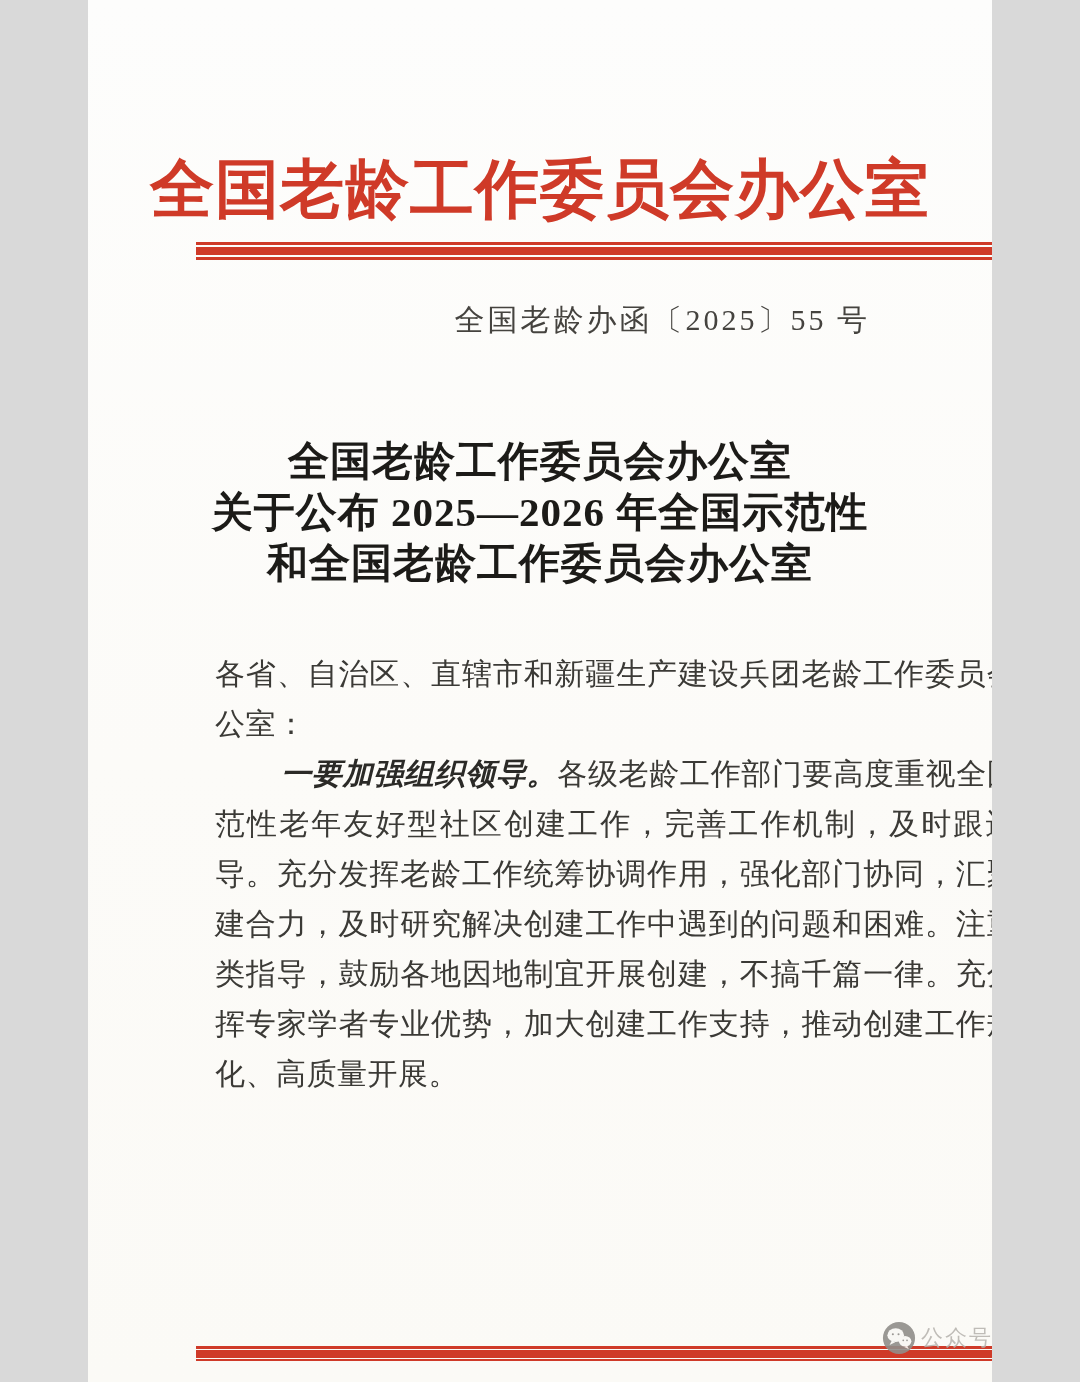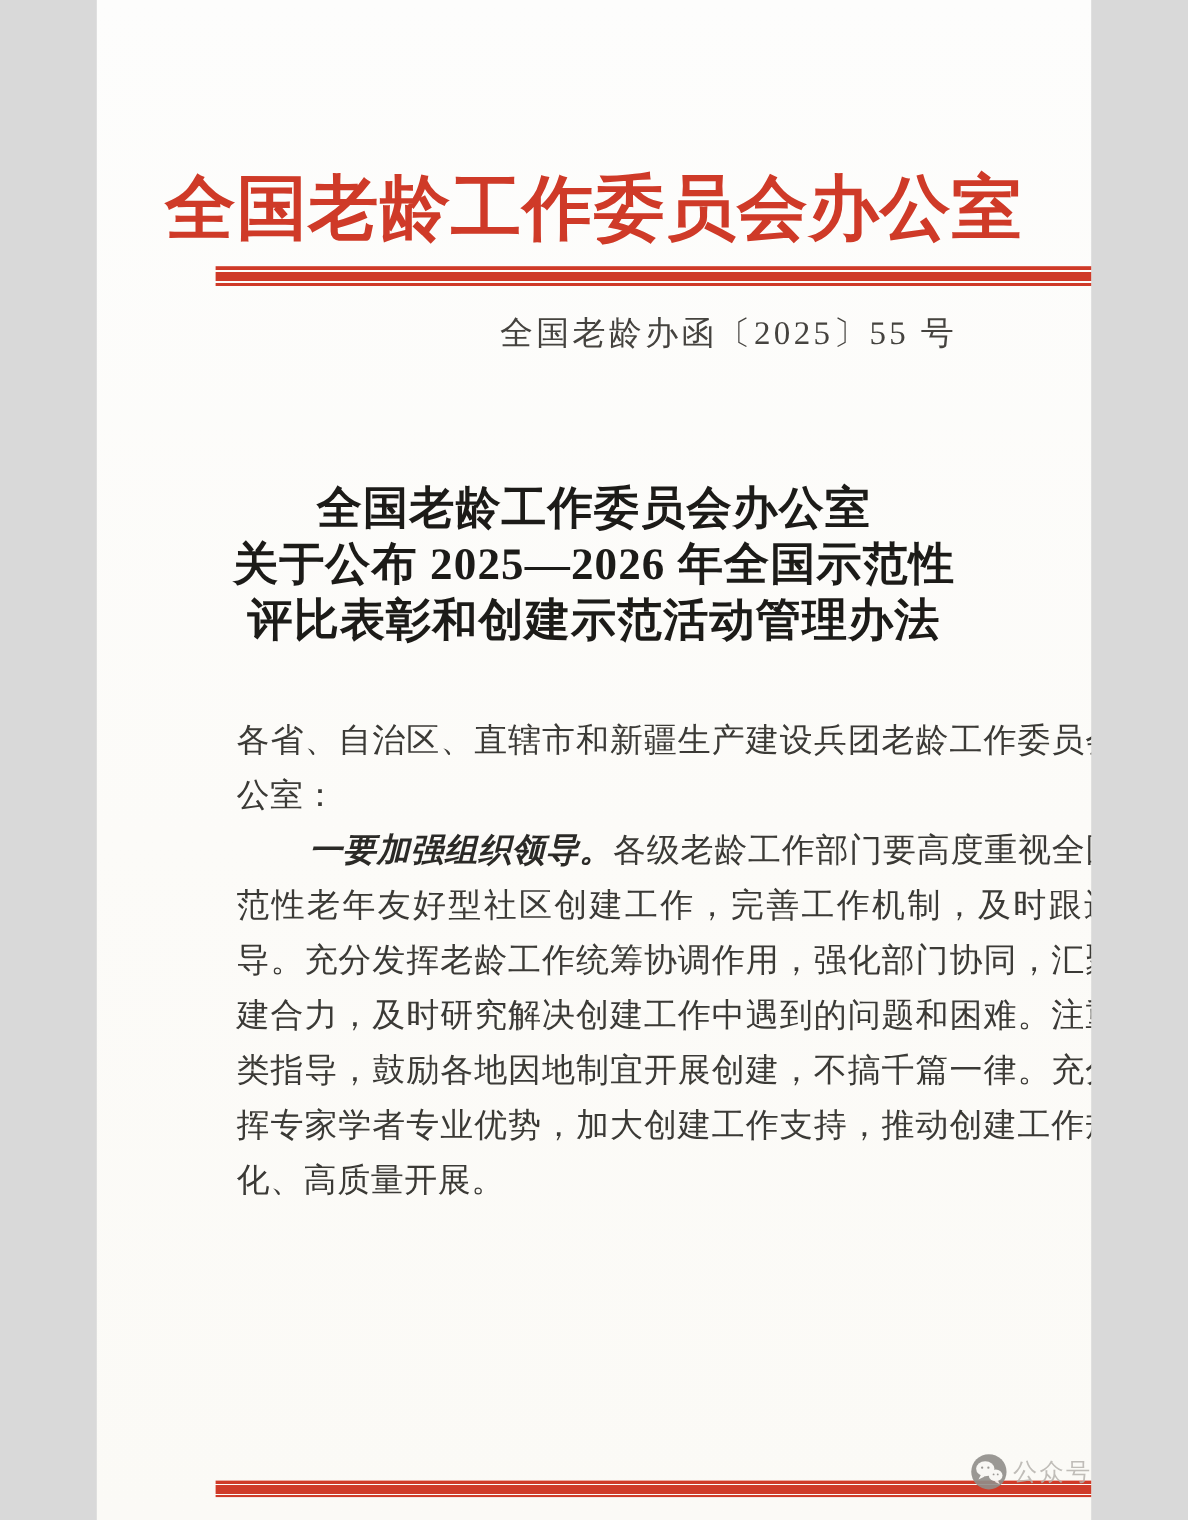--- a/index.html
+++ b/index.html
@@ -41,21 +41,21 @@
     top:1346px; height:15px;
     background:linear-gradient(
       var(--accent,#cf3a28) 0 3px,
       transparent 3px 4px,
       var(--accent,#cf3a28) 4px 12px,
       transparent 12px 13px,
       var(--accent,#cf3a28) 13px 15px);
   }
 
   .doc-number {
-    position:absolute; top:284px; right:122px;
+    position:absolute; top:300px; right:122px;
     font-size:30px; line-height:40px;
     color:#45433f;
     letter-spacing:3px;
     white-space:nowrap;
   }
 
   .notice-title {
     position:absolute; top:436px; left:0; width:100%;
     text-align:center;
     font-size:41px; line-height:51px;
@@ -109,21 +109,21 @@
 
   <div class="org-name">全国老龄工作委员会办公室</div>
 
   <div class="rule rule-top"></div>
 
   <div class="doc-number">全国老龄办函〔2025〕55 号</div>
 
   <div class="notice-title">
     <div>全国老龄工作委员会办公室</div>
     <div>关于公布 2025—2026 年全国示范性</div>
-    <div>评比表彰和创建示范活动管理办法</div>
+    <div>和全国老龄工作委员会办公室</div>
   </div>
 
   <div class="body-text">
     <p>各省、自治区、直辖市和新疆生产建设兵团老龄工作委员会办公室：</p>
     <p class="indent"><span class="lead">一要加强组织领导。</span><span>各级老龄工作部门要高度重视全国示范性老年友好型社区创建工作，完善工作机制，及时跟进指导。充分发挥老龄工作统筹协调作用，强化部门协同，汇聚创建合力，及时研究解决创建工作中遇到的问题和困难。注重分类指导，鼓励各地因地制宜开展创建，不搞千篇一律。充分发挥专家学者专业优势，加大创建工作支持，推动创建工作规范化、高质量开展。</span></p>
   </div>
 
   <div class="rule rule-bottom"></div>
 
   <div class="watermark">

